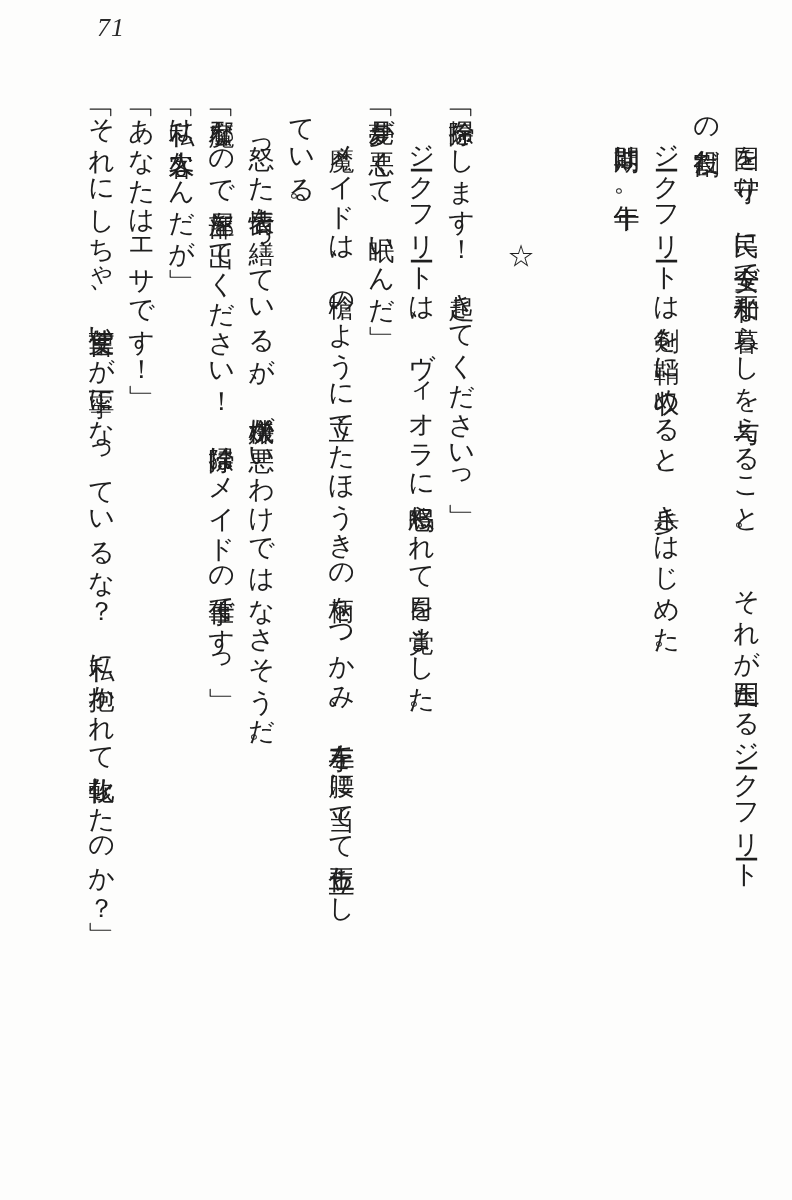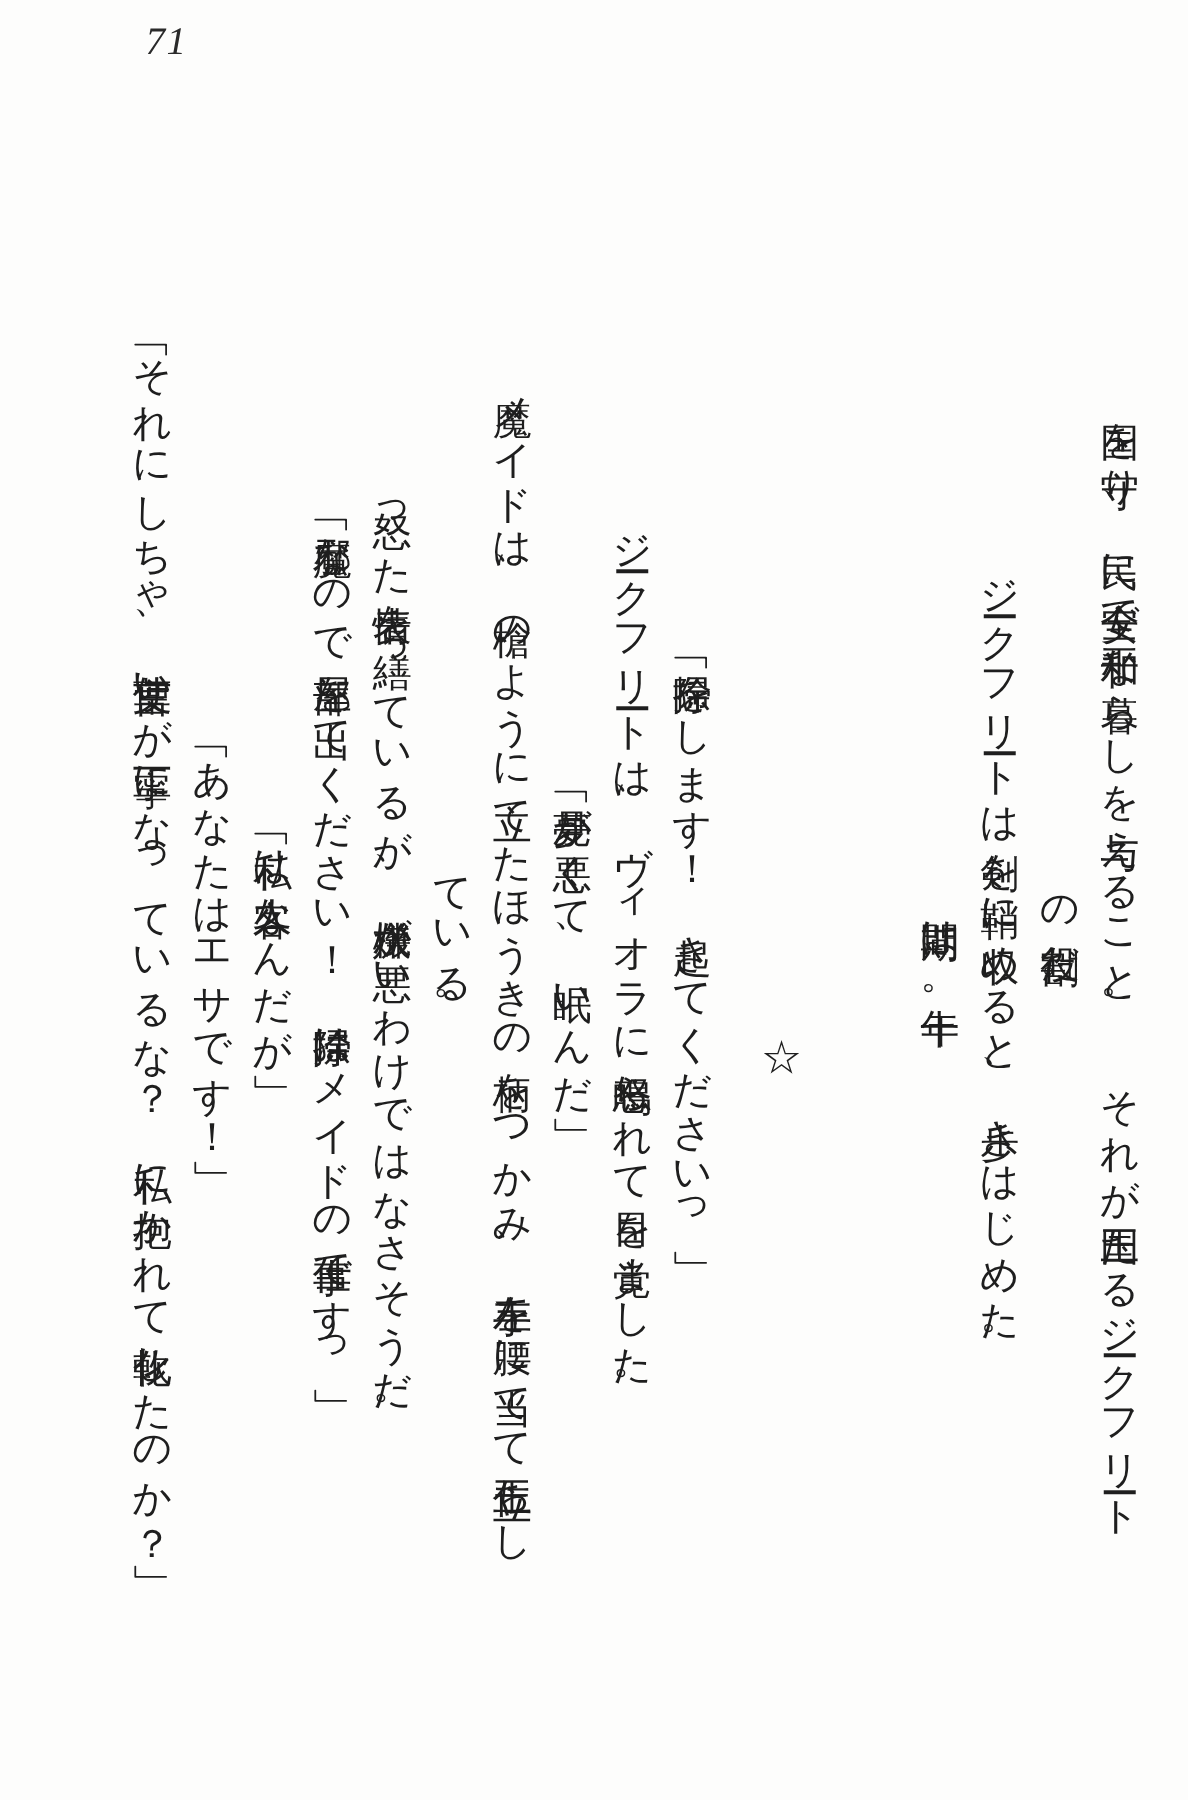--- a/index.html
+++ b/index.html
@@ -8,21 +8,20 @@
     background: #fdfdfc;
   }
   .page {
     position: relative;
     width: 792px;
     height: 1200px;
     background: #fdfdfc;
     overflow: hidden;
     font-family: "Liberation Serif", "DejaVu Serif", serif;
     color: #1e1e1e;
-    text-align: center;
   }
   .page-number {
     position: absolute;
     top: 13px;
     left: 97px;
     font-size: 26px;
     font-style: italic;
     letter-spacing: 1px;
     color: #2a2a2a;
   }

